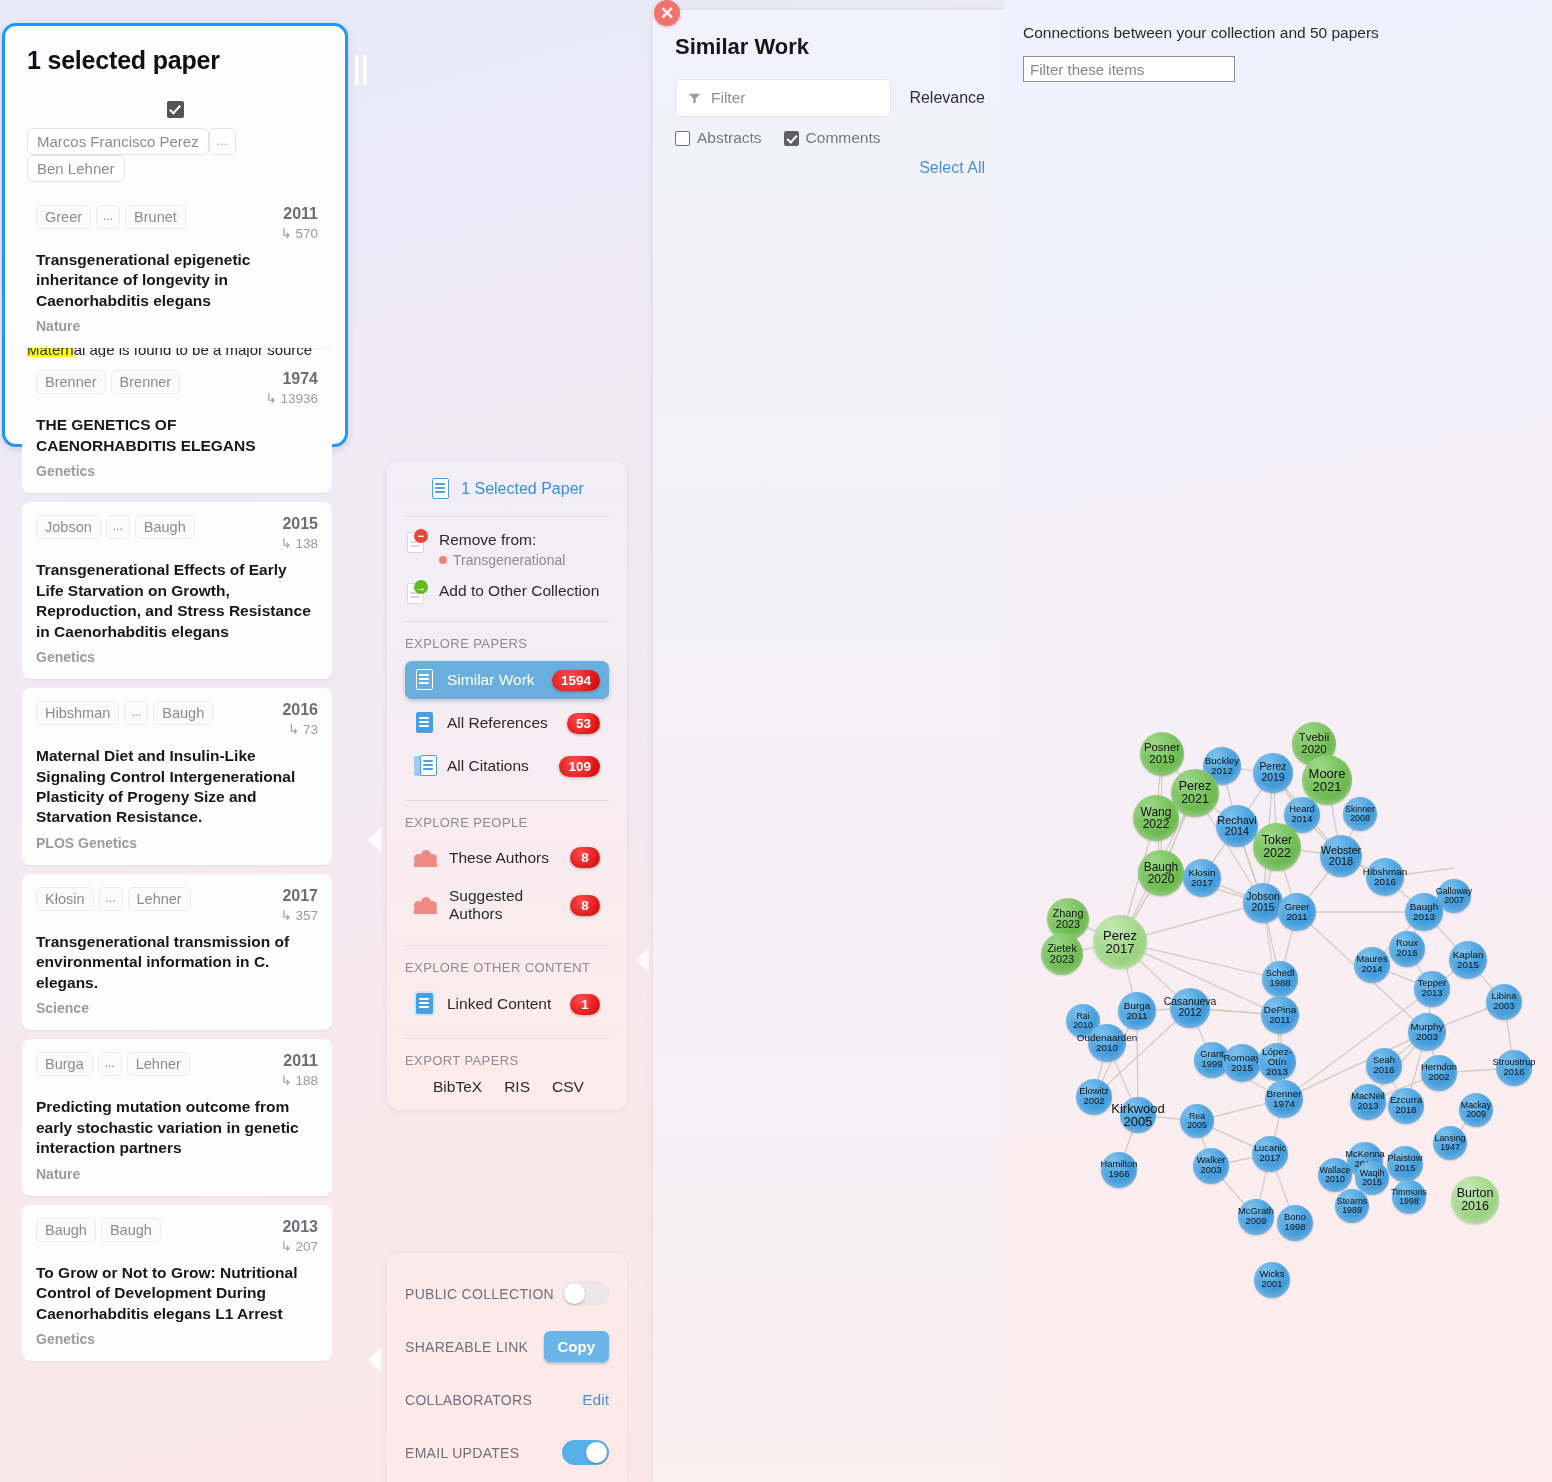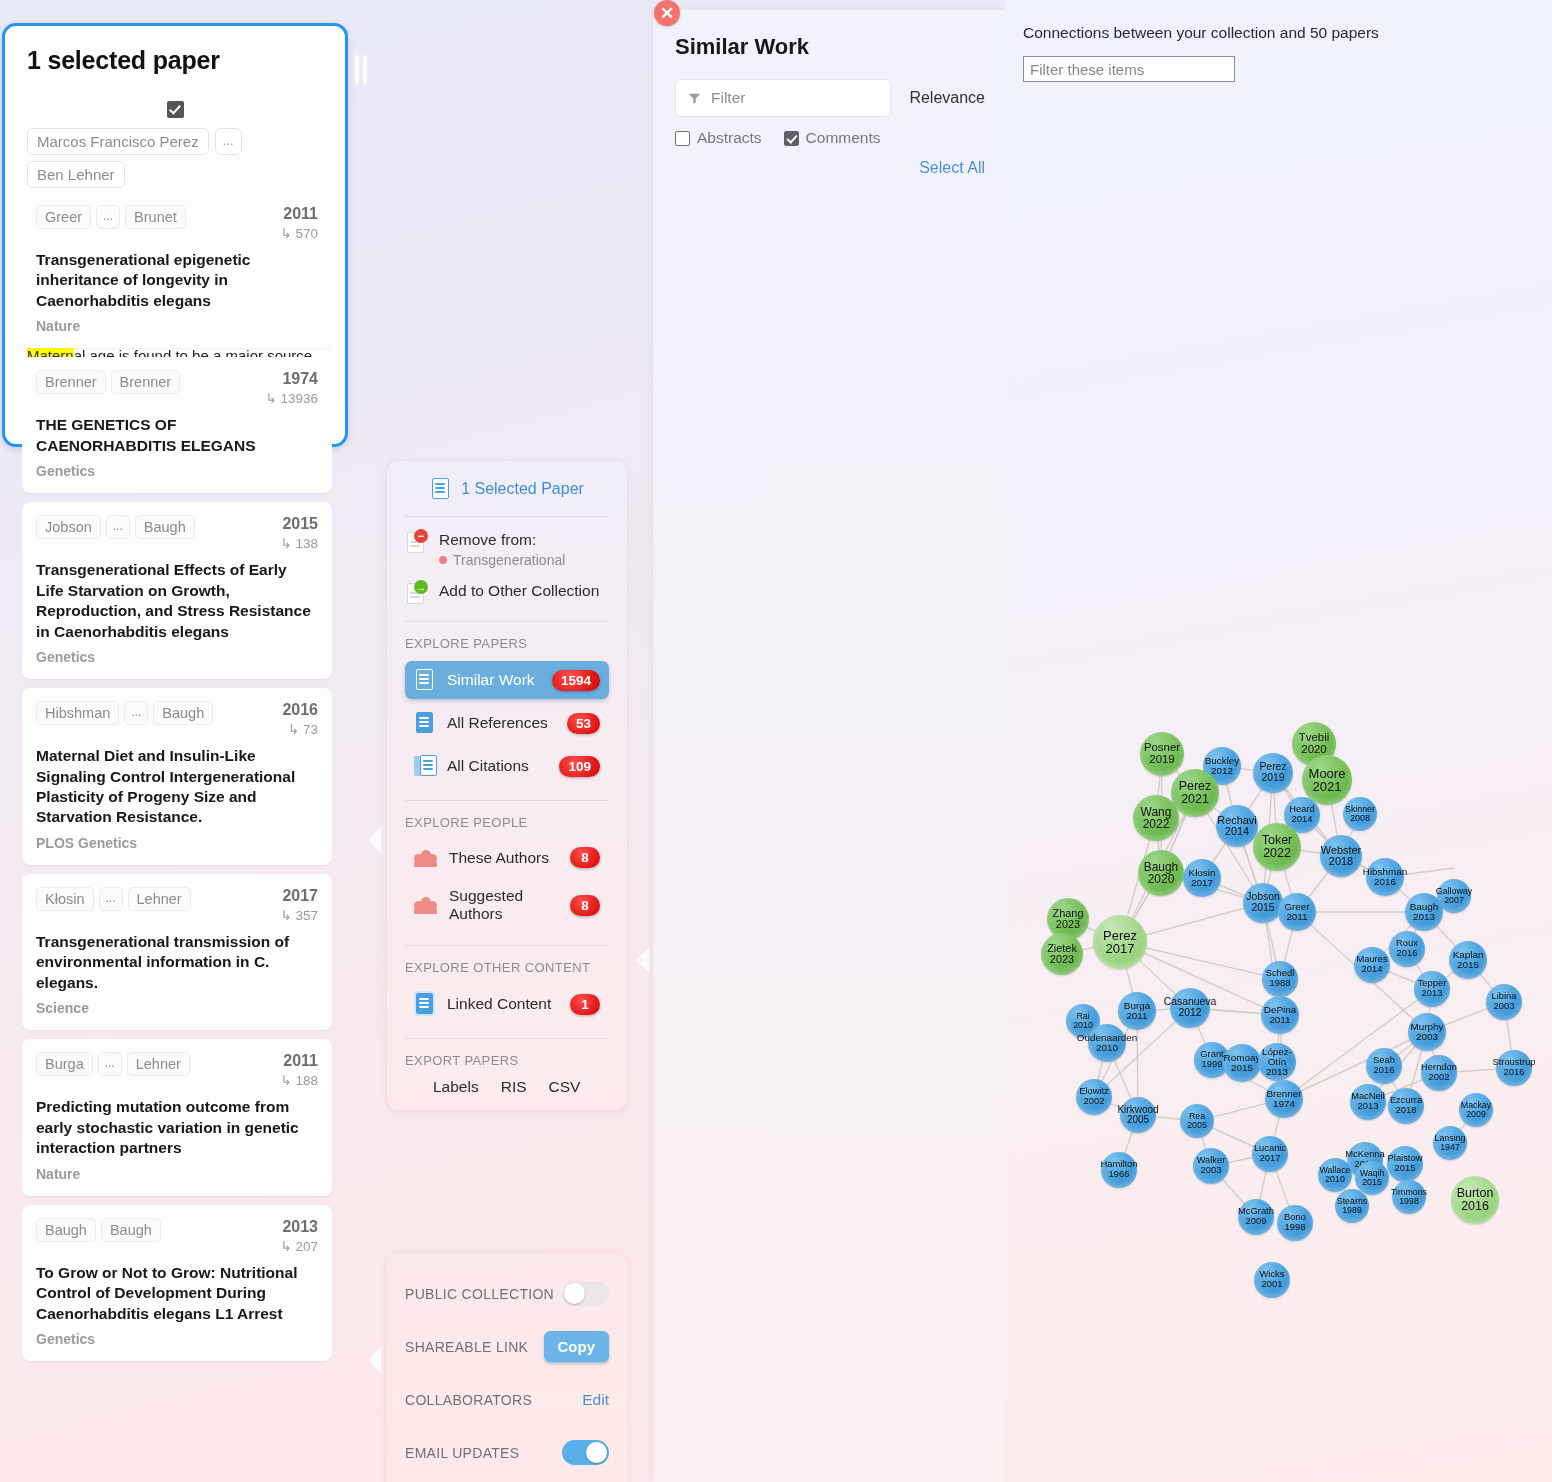--- a/index.html
+++ b/index.html
@@ -21,21 +21,21 @@
   #selected-card h1 { font-size: 25px; font-weight: 700; color: #111; letter-spacing:-.2px; }
   .chk-row { text-align:center; margin-top: 26px; }
   .chkbox {
     display:inline-block; width:17px; height:17px; background:#555; border-radius:2px;
     position:relative;
   }
   .chkbox:after{
     content:""; position:absolute; left:5px; top:2px; width:4px; height:9px;
     border:solid #fff; border-width:0 2px 2px 0; transform:rotate(42deg);
   }
-  .author-row { display:flex; gap:6px; margin-top: 6px; flex-wrap:wrap; }
+  .author-row { display:flex; gap:0; margin-top: 6px; flex-wrap:wrap; }
   .author-chip {
     border:1px solid #e3e3e6; border-radius:6px; padding:4px 9px;
     color:#8b8b92; font-size:15px; background:#fff;
   }
   .author-chip.dots { padding:4px 7px; font-size:13px; color:#9a9aa0; }
   .paper-title { color:#3b7fd4; font-size:16.5px; line-height:1.32; margin-top:9px; }
   mark { background:#ffff00; color:#333; padding:0; }
   .meta-row { display:flex; justify-content:space-between; align-items:flex-start; margin-top:10px; }
   .venue { color:#8d8d95; font-weight:700; font-size:14.5px; }
   .yr { color:#3a3a3a; font-size:15.5px; text-align:right; line-height:1.35; }
@@ -356,21 +356,21 @@
           <i></i>
         </span>
       </span>
     <span>Linked Content</span>
     <span class="badge">1</span>
   </div>
 
   <hr class="sep">
   <div class="section-label">EXPORT PAPERS</div>
   <div class="export-row">
-    <span>Labels</span>
+    <span>BibTeX</span>
     <span>RIS</span>
     <span>CSV</span>
   </div>
 </div>
 <div class="collapse-arrow" style="left:368px;top:827px;"></div>
 
 <div id="settings-panel">
   <div class="set-row">
     <span class="set-label">PUBLIC COLLECTION</span>
     <span class="toggle off">
@@ -814,21 +814,21 @@
         <span class="yr2">2013</span>
       </div>
       <div class="node blue" style="left: 401px; top: 916px; width: 36px; height: 36px; font-size: 9.36px;">
         <span class="nm">Ezcurra</span>
         <span class="yr2">2018</span>
       </div>
       <div class="node blue" style="left: 471px; top: 920px; width: 34px; height: 34px; font-size: 8.84px;">
         <span class="nm">Mackay</span>
         <span class="yr2">2009</span>
       </div>
-      <div class="node blue" style="left: 133px; top: 925px; width: 36px; height: 36px; font-size: 10px;">
+      <div class="node blue" style="left: 133px; top: 925px; width: 36px; height: 36px; font-size: 13px;">
         <span class="nm">Kirkwood</span>
         <span class="yr2">2005</span>
       </div>
       <div class="node blue" style="left: 192px; top: 931px; width: 34px; height: 34px; font-size: 8.84px;">
         <span class="nm">Rea</span>
         <span class="yr2">2005</span>
       </div>
       <div class="node blue" style="left: 445px; top: 953px; width: 34px; height: 34px; font-size: 8.84px;">
         <span class="nm">Lansing</span>
         <span class="yr2">1947</span>

